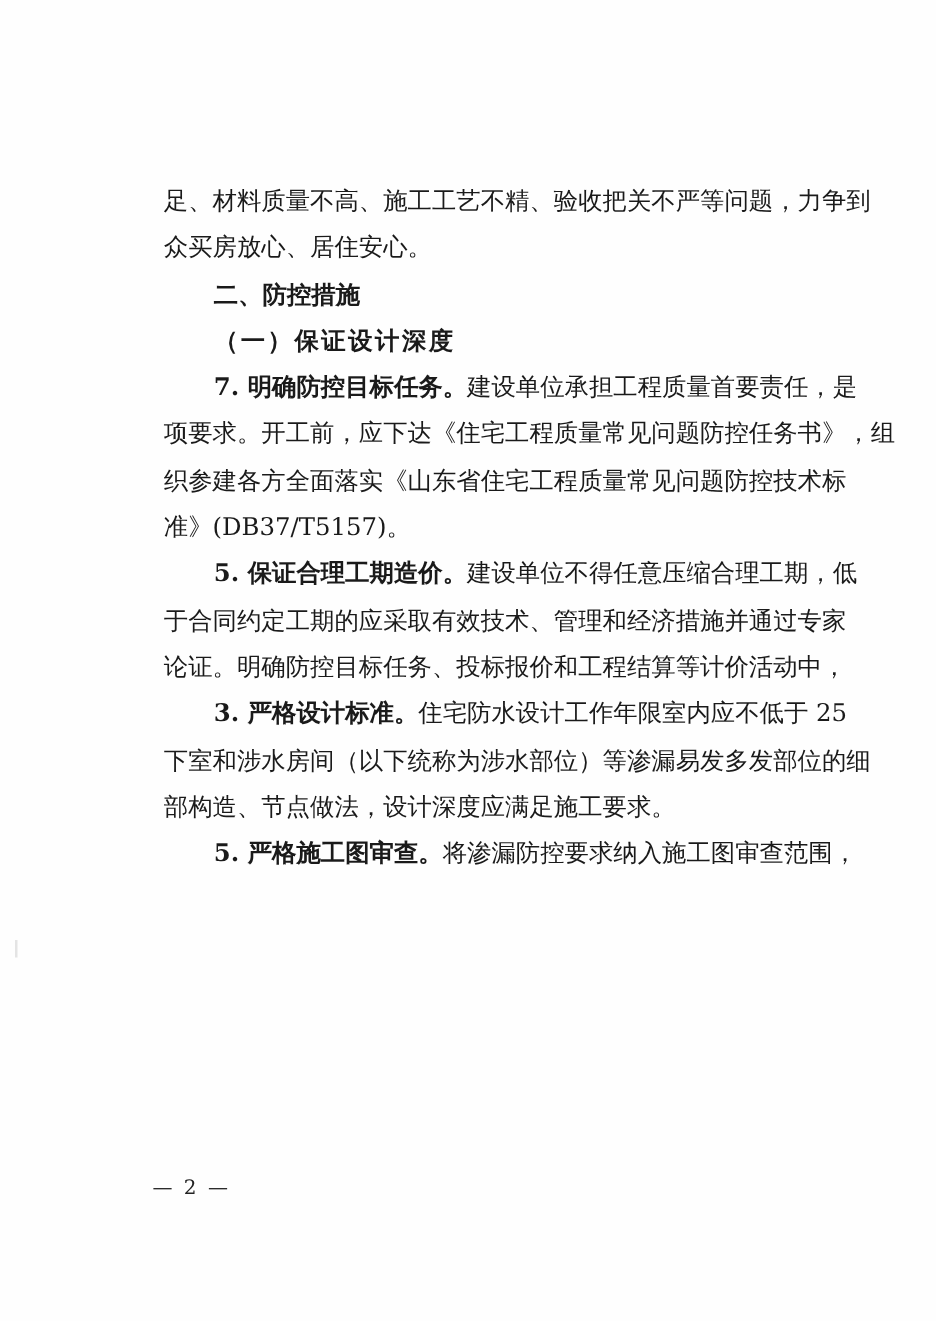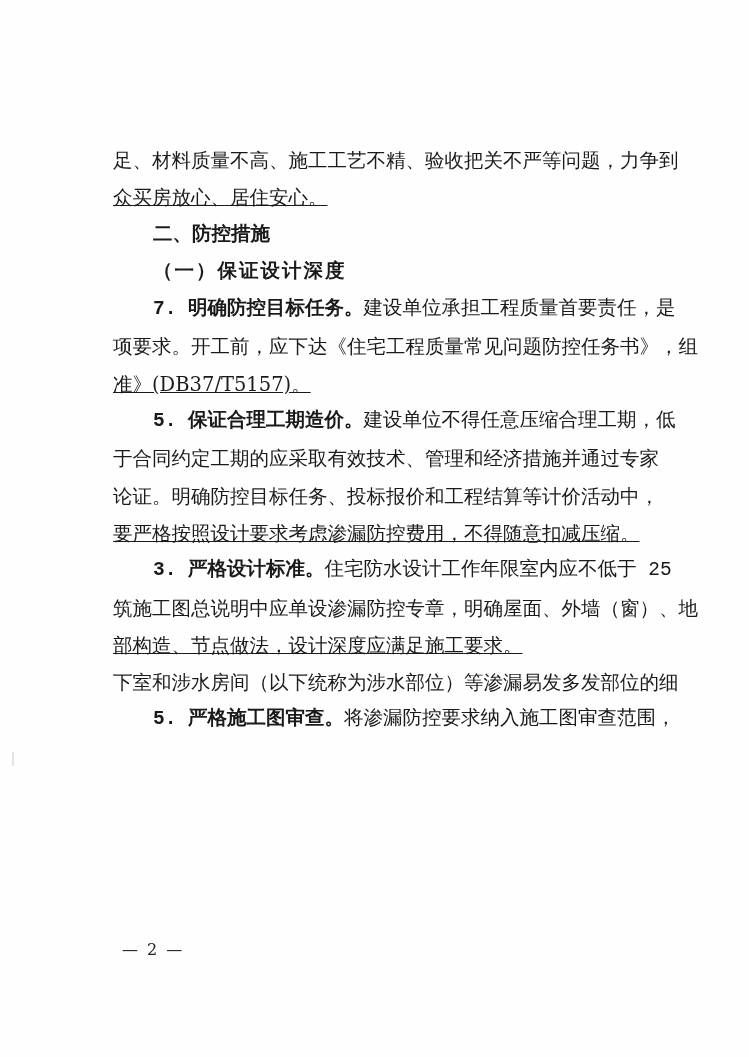--- a/index.html
+++ b/index.html
@@ -16,40 +16,38 @@
       color: #1a1a1a;
     }
     .page {
       position: absolute;
       left: 0; top: 0;
       width: 749px; height: 1057px;
       background: #fefefe;
     }
     .body-text {
       position: absolute;
-      left: 113px;
+      left: 131px;
       top: 142px;
       width: 532px;
     }
     .line {
       height: 37.3px;
       line-height: 37.3px;
       font-size: 19.5px;
       white-space: nowrap;
       text-align: justify;
       text-align-last: justify;
       letter-spacing: 0px;
     }
     .line.last {
       text-align-last: left;
-      text-decoration: underline;
     }
     .line.indent {
       padding-left: 40px;
-      font-family: Liberation Mono, monospace;
     }
     .line.heading {
       font-weight: bold;
       text-align-last: left;
     }
     .line.subheading {
       font-weight: bold;
       text-align-last: left;
       letter-spacing: 2px;
     }
@@ -83,30 +81,29 @@
 
   <div class="body-text">
     <div class="line">足、材料质量不高、施工工艺不精、验收把关不严等问题，力争到</div>
     <div class="line last">众买房放心、居住安心。</div>
 
     <div class="line indent heading">二、防控措施</div>
     <div class="line indent subheading">（一）保证设计深度</div>
 
     <div class="line indent"><span class="lead">7. 明确防控目标任务。</span><span>建设单位承担工程质量首要责任，是</span></div>
     <div class="line">项要求。开工前，应下达《住宅工程质量常见问题防控任务书》，组</div>
+    <div class="line">织参建各方全面落实《山东省住宅工程质量常见问题防控技术标</div>
     <div class="line last">准》(DB37/T5157)。</div>
 
     <div class="line indent"><span class="lead">5. 保证合理工期造价。</span><span>建设单位不得任意压缩合理工期，低</span></div>
     <div class="line">于合同约定工期的应采取有效技术、管理和经济措施并通过专家</div>
     <div class="line">论证。明确防控目标任务、投标报价和工程结算等计价活动中，</div>
-    <div class="line last">要严格按照设计要求考虑渗漏防控费用，不得随意扣减压缩。</div>
 
 
     <div class="line indent"><span class="lead">3. 严格设计标准。</span><span>住宅防水设计工作年限室内应不低于 25</span></div>
-    <div class="line">筑施工图总说明中应单设渗漏防控专章，明确屋面、外墙（窗）、地</div>
+    <div class="line">下室和涉水房间（以下统称为涉水部位）等渗漏易发多发部位的细</div>
     <div class="line last">部构造、节点做法，设计深度应满足施工要求。</div>
-    <div class="line">下室和涉水房间（以下统称为涉水部位）等渗漏易发多发部位的细</div>
 
     <div class="line indent"><span class="lead">5. 严格施工图审查。</span><span>将渗漏防控要求纳入施工图审查范围，</span></div>
   </div>
 
   <div class="page-number">— 2 —</div>
 </div>
 
 </body></html>

